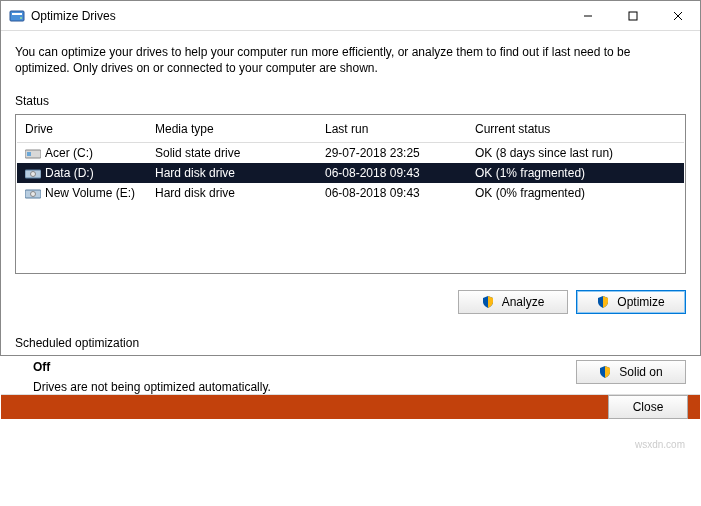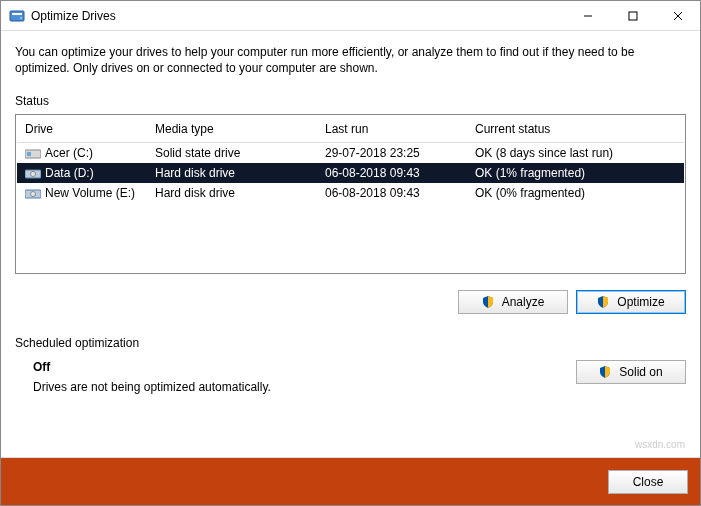--- a/index.html
+++ b/index.html
@@ -1,17 +1,17 @@
 <!DOCTYPE html>
 <html><head>
   <meta charset="utf-8">
   <style>
     * { box-sizing: border-box; margin: 0; padding: 0; font-family: 'Segoe UI', Tahoma, sans-serif; }
     body { background: #fff; width: 701px; height: 506px; overflow: hidden; position: relative; }
-    .window { width: 701px; height: 506px; border: 1px solid #888; background: #fff; display: flex; flex-direction: column; }
+    .window { width: 701px; height: 356px; border: 1px solid #888; background: #fff; display: flex; flex-direction: column; }
     .titlebar { height: 30px; display: flex; align-items: center; padding-left: 8px; border-bottom: 1px solid #ddd; }
     .app-icon { width: 16px; height: 16px; margin-right: 6px; display: inline-flex; align-items: center; justify-content: center; }
     .title-text { font-size: 12px; flex: 1; }
     .win-controls { display: flex; }
     .win-btn { width: 45px; height: 29px; display: flex; align-items: center; justify-content: center; cursor: default; font-size: 10px; }
     .content { flex: 1; padding: 14px 14px 0 14px; display: flex; flex-direction: column; font-size: 12px; color: #000; }
     .desc { line-height: 1.3; margin-bottom: 18px; }
     .status-label { margin-bottom: 6px; }
     .drives-box { border: 1px solid #888; padding: 1px; height: 160px; }
     .drives-table { width: 100%; border-collapse: collapse; font-size: 12px; }
@@ -61,21 +61,21 @@
       <div class="win-btn close">
           <svg width="10" height="10">
             <line x1="1" y1="1" x2="9" y2="9" stroke="#000"></line>
             <line x1="9" y1="1" x2="1" y2="9" stroke="#000"></line>
           </svg>
         </div>
     </div>
   </div>
 
   <div class="content">
-    <div class="desc">You can optimize your drives to help your computer run more efficiently, or analyze them to find out if they need to be optimized. Only drives on or connected to your computer are shown.</div>
+    <div class="desc">You can optimize your drives to help your computer run more efficiently, or analyze them to find out if last need to be optimized. Only drives on or connected to your computer are shown.</div>
     <div class="status-label">Status</div>
 
     <div class="drives-box">
       <table class="drives-table">
         <thead>
           <tr>
             <th class="drive-col">Drive</th>
             <th class="media-col">Media type</th>
             <th class="run-col">Last run</th>
             <th>Current status</th>

